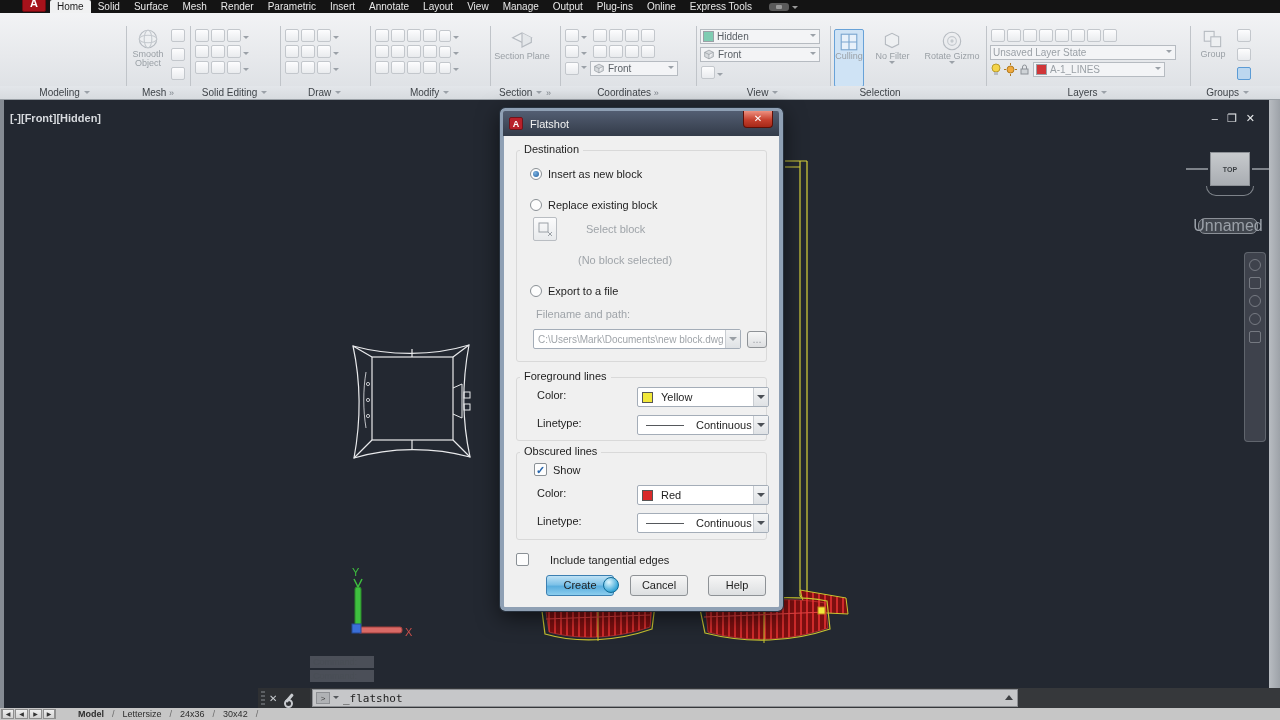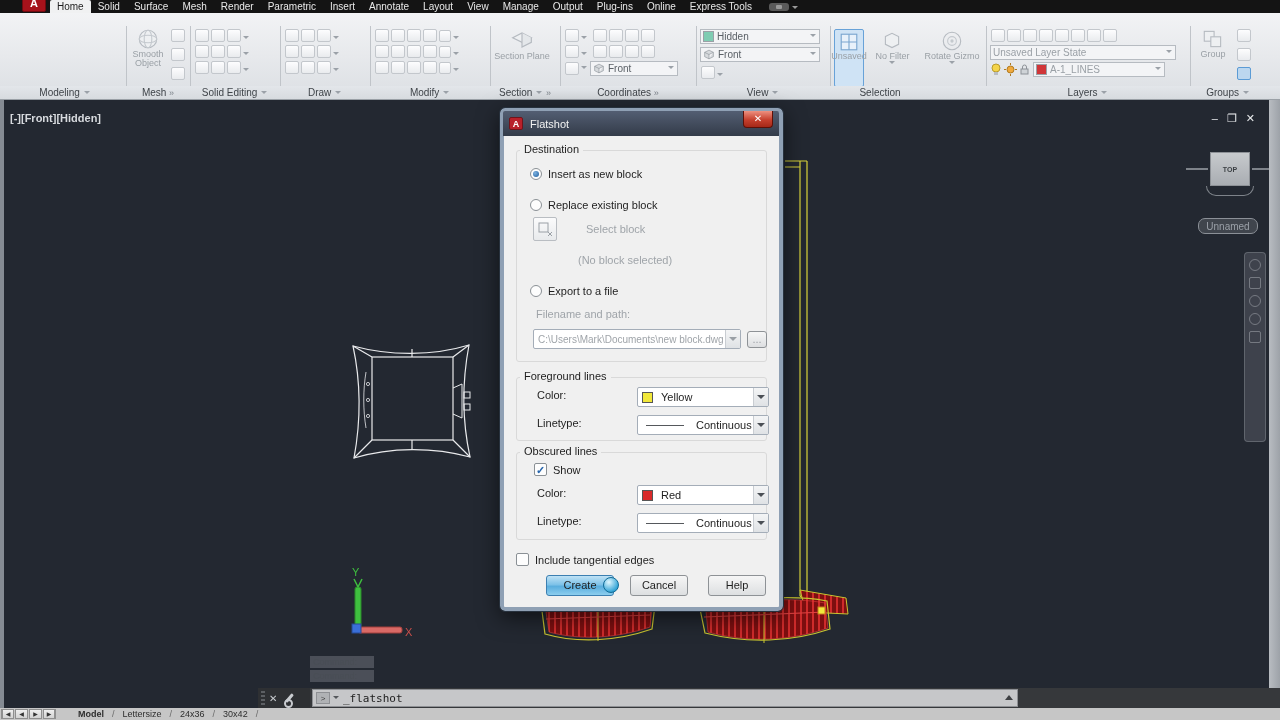--- a/index.html
+++ b/index.html
@@ -48,21 +48,21 @@
   .canvas { position:absolute; left:0; top:100px; width:1280px; height:608px; background:#232831; }
   .vp-label { position:absolute; left:10px; top:12px; color:#d7dade; font-size:11px; font-weight:bold; }
   .win-ctrls { position:absolute; right:16px; top:12px; color:#e8eaec; font-size:11px; letter-spacing:9px; }
   .viewcube { position:absolute; left:1210px; top:52px; width:40px; height:34px;
               background:linear-gradient(180deg,#c7cacd,#a9adb2); border:1px solid #8d9196;
               color:#3c4044; font-size:7px; font-weight:bold; display:flex; align-items:center; justify-content:center; }
   .vc-wing { position:absolute; top:68px; width:22px; height:2px; background:#7e838a; }
   .vc-arc { position:absolute; left:1206px; top:86px; width:48px; height:10px; border:1px solid #7e838a;
             border-top:none; border-radius:0 0 24px 24px; }
   .unnamed { position:absolute; left:1198px; top:118px; width:60px; height:16px; border:1px solid #8b9097;
-             border-radius:7px; background:rgba(150,155,162,0.25); color:#9aa0a8; font-size:10px;
+             border-radius:7px; background:rgba(150,155,162,0.25); color:#9aa0a8; font-size:16px;
              display:flex; align-items:center; justify-content:center; }
   .navbar { position:absolute; left:1244px; top:152px; width:22px; height:190px;
             background:rgba(125,130,140,0.30); border:1px solid rgba(200,205,212,0.25); border-radius:4px; }
   .nav-glyph { width:12px; height:12px; margin:6px auto 0; border:1px solid rgba(220,224,230,0.35); border-radius:2px; }
   .nav-glyph.round { border-radius:50%; }
   .edge-left { position:absolute; left:0; top:0; width:4px; height:608px; background:#858b93; }
   .edge-right { position:absolute; left:1269px; top:0; width:11px; height:608px;
                 background:linear-gradient(90deg,#b8bcc1,#9da2a8); }
   .cmd-history { position:absolute; left:310px; width:64px; height:12px; background:rgba(170,173,178,0.30);
                  color:#494e55; font-size:9px; line-height:12px; padding-left:3px; }
@@ -255,21 +255,21 @@
     <div class="row" style="margin-top:3px"><i class="ri"></i><span class="caret"></span></div>
   </div>
   <div class="psep" style="left:830px"></div>
 
   <div class="panel" style="left:834px;width:150px;">
     <span class="sel-btn culling" style="width:30px;height:58px;">
       <svg width="20" height="20" viewBox="0 0 18 18">
           <rect x="2" y="2" width="14" height="14" fill="#e8f1fa" stroke="#7aa6cf"></rect>
           <path d="M9 2 V16 M2 9 H16" stroke="#7aa6cf"></path>
         </svg>
-      <span>Unsaved</span>
+      <span>Culling</span>
     </span>
     <span class="sel-btn" style="width:48px;height:58px;">
       <svg width="22" height="22" viewBox="0 0 20 20">
           <path d="M4 6 L10 3 L16 6 L16 13 L10 16 L4 13 Z" fill="#eef0f2" stroke="#b5bac0"></path>
         </svg>
       <span>No Filter</span>
         <span class="caret"></span>
     </span>
     <span class="sel-btn" style="width:62px;height:58px;">
       <svg width="24" height="22" viewBox="0 0 22 20">
@@ -545,21 +545,21 @@
     <span class="dlabel" style="left:33px;top:379px">Linetype:</span>
     <div class="dcombo" style="left:133px;top:377px;width:132px">
       <span class="ltline"></span>
       <span class="val">Continuous</span>
       <span class="arrow">
           <b></b>
         </span>
     </div>
 
     <span class="chk" style="left:12px;top:417px;color:transparent"></span>
-    <span class="dlabel" style="left:31px;top:418px">Include tangential edges</span>
+    <span class="dlabel" style="left:46px;top:418px">Include tangential edges</span>
 
     <span class="btn primary" style="left:42px;top:439px;width:68px">
       <span>Create</span>
       <span class="click-dot"></span>
     </span>
     <span class="btn" style="left:126px;top:439px;width:58px">Cancel</span>
     <span class="btn" style="left:204px;top:439px;width:58px">Help</span>
   </div>
 </div>
 

